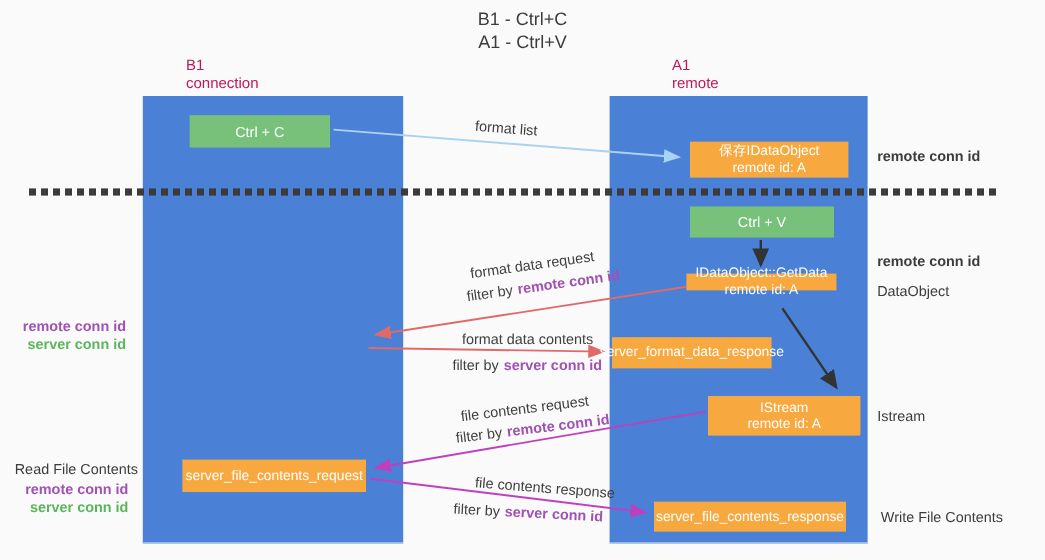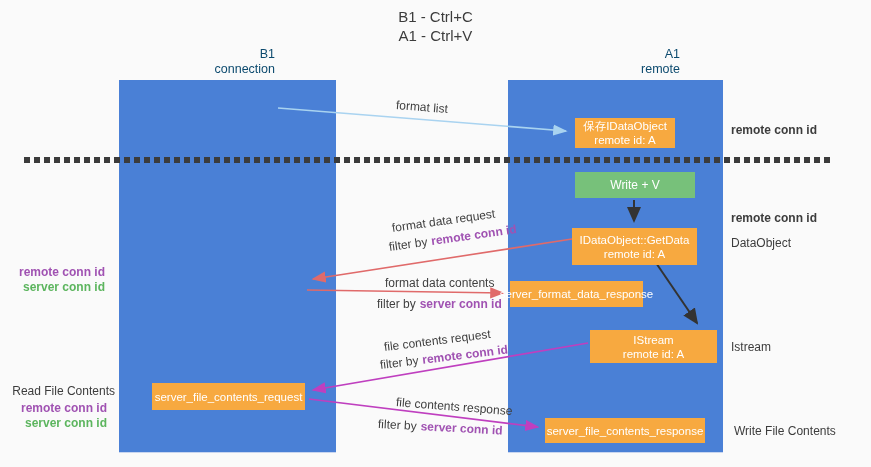--- a/index.html
+++ b/index.html
@@ -12,21 +12,21 @@
     width:871px;height:467px;
     background:#fafafa;
     overflow:hidden;
   }
   .title{
     position:absolute;left:0;top:7px;width:871px;
     text-align:center;font-size:15px;line-height:19px;color:#3c3c3c;
   }
   .lane-header{
     position:absolute;top:47px;width:120px;
-    text-align:right;font-size:12.5px;line-height:15px;color:#0c4a6e;
+    text-align:left;font-size:12.5px;line-height:15px;color:#be185d;
   }
   .lane{
     position:absolute;top:80px;height:372px;
     background:#4a80d6;border-bottom:1px solid #c9d6f0;
   }
   .lane-left{left:119px;width:217px;}
   .lane-right{left:508px;width:215px;}
   .dashes{
     position:absolute;left:24px;top:157px;width:810px;height:6px;
     background:repeating-linear-gradient(to right,#3b3b3b 0 6px,transparent 6px 10px);
@@ -97,32 +97,35 @@
     <line x1="634" y1="200" x2="634" y2="221" stroke="#333" stroke-width="2" marker-end="url(#mBlk)"></line>
     <line x1="572" y1="239" x2="313" y2="279" stroke="#e06a6a" stroke-width="1.6" marker-end="url(#mRed)"></line>
     <line x1="307" y1="290" x2="503" y2="293" stroke="#e06a6a" stroke-width="1.6" marker-end="url(#mRed)"></line>
     <line x1="652" y1="257" x2="697" y2="323" stroke="#333" stroke-width="2" marker-end="url(#mBlk)"></line>
     <line x1="588" y1="343" x2="313" y2="390" stroke="#bf3fbf" stroke-width="1.6" marker-end="url(#mMag)"></line>
     <line x1="309" y1="399" x2="538" y2="427" stroke="#bf3fbf" stroke-width="1.6" marker-end="url(#mMag)"></line>
   </svg>
 
   <div class="dashes"></div>
 
+  <div class="node green" style="left:158px;top:96px;width:117px;height:27px;">
+    <span>Ctrl + C</span>
+  </div>
   <div class="node orange" style="left:152px;top:383px;width:153px;height:27px;">
     <span>server_file_contents_request</span>
   </div>
 
-  <div class="node orange" style="left:575px;top:118px;width:100px;height:30px;">
+  <div class="node orange" style="left:575px;top:118px;width:132px;height:30px;">
     <span>保存IDataObject</span>
     <span>remote id: A</span>
   </div>
   <div class="node green" style="left:575px;top:172px;width:120px;height:26px;">
-    <span>Write + V</span>
+    <span>Ctrl + V</span>
   </div>
-  <div class="node orange" style="left:572px;top:228px;width:125px;height:37px;">
+  <div class="node orange" style="left:572px;top:228px;width:125px;height:14px;">
     <span>IDataObject::GetData</span>
     <span>remote id: A</span>
   </div>
   <div class="node orange" style="left:510px;top:281px;width:133px;height:26px;">
     <span>server_format_data_response</span>
   </div>
   <div class="node orange" style="left:590px;top:330px;width:127px;height:33px;">
     <span>IStream</span>
     <span>remote id: A</span>
   </div>

